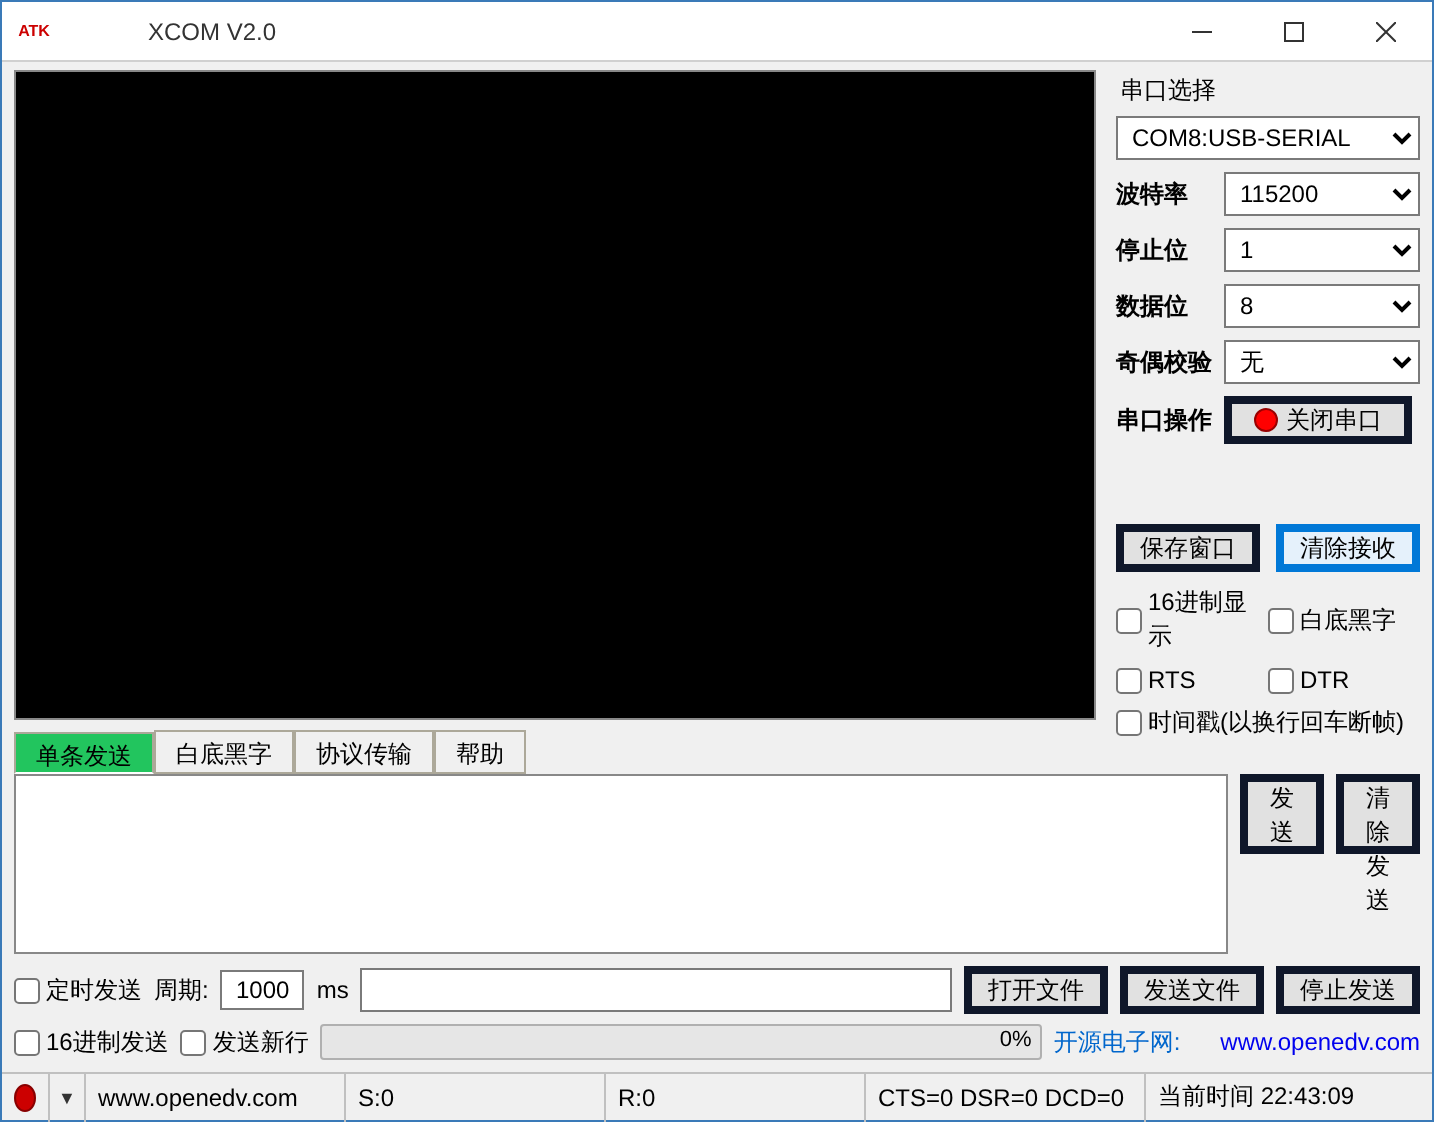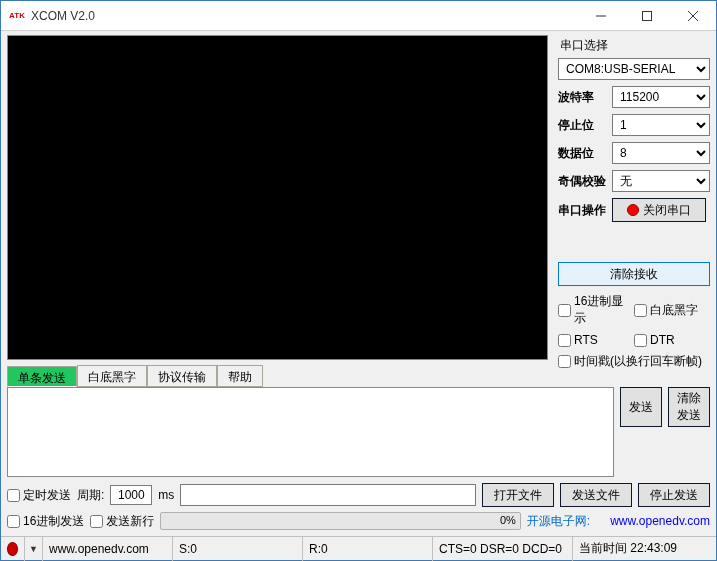--- a/index.html
+++ b/index.html
@@ -6,21 +6,21 @@
   body { margin: 0; background: #808080; }
   .window {
     width: 717px; height: 561px; background: #f0f0f0;
     border: 1px solid #3a7ab8; position: relative;
   }
   .titlebar {
     height: 30px; background: #fff; display: flex; align-items: center;
     border-bottom: 1px solid #d0d0d0; padding-left: 8px;
   }
   .titlebar .logo { width:16px; height:16px; margin-right:6px; display:flex; align-items:center; justify-content:center; font-size:8px; font-weight:bold; color:#c00; }
-  .titlebar .title { flex: 1; color: #333; }
+  .titlebar .title { flex: 1; color: #333; margin-left: 43px; }
   .titlebar .winbtn {
     width: 46px; height: 30px; display: flex; align-items: center;
     justify-content: center; color: #555; font-size: 14px;
   }
 
   .body { position: absolute; top: 30px; left: 0; right: 0; bottom: 24px; padding: 4px; }
 
   .terminal {
     position: absolute; left: 6px; top: 4px; width: 541px; height: 325px;
     background: #000; border: 1px solid #888;
@@ -31,21 +31,21 @@
   }
   .side .section-title { margin: 2px 0 4px 2px; }
   .side select, .side .btnrow button {
     width: 100%; height: 22px; background:#fff; border:1px solid #7a7a7a;
     font-size:12px; padding:0 3px;
   }
   .side .row { display:flex; align-items:center; margin: 6px 0; }
   .side .row .lbl { width: 54px; font-weight: bold; }
   .side .row select { flex:1; min-width: 0; }
   .btn {
-    height: 24px; background: #e1e1e1; border: 1px solid #0f172a;
+    height: 24px; background: #e1e1e1; border: 4px solid #0f172a;
     padding: 0 8px; font-size: 12px;
   }
   .port-btn { display:flex; align-items:center; justify-content:center; gap:4px; width:94px; height:24px; }
   .rec-dot { width:12px; height:12px; border-radius:50%; background:#f00; border:1px solid #900; }
   .twobtn { display:flex; gap:8px; margin-top:40px; }
   .twobtn .btn { flex:1; }
   .chk { display:flex; align-items:center; gap:3px; margin:3px 0; }
   .chk input { width:13px; height:13px; margin:0; }
   .chkgrid { display:flex; flex-wrap:wrap; margin-top:4px; }
   .chkgrid .chk { width:50%; }
@@ -150,20 +150,21 @@
       </div>
       <div class="row">
         <span class="lbl">串口操作</span>
         <button class="btn port-btn">
           <span class="rec-dot"></span>
           <span>关闭串口</span>
         </button>
       </div>
 
       <div class="twobtn">
+        <button class="btn">保存窗口</button>
         <button class="btn hl">清除接收</button>
       </div>
 
       <div class="chkgrid">
         <label class="chk">
             <input type="checkbox" style="">
             <span>16进制显示</span>
           </label>
         <label class="chk">
             <input type="checkbox" style="">

